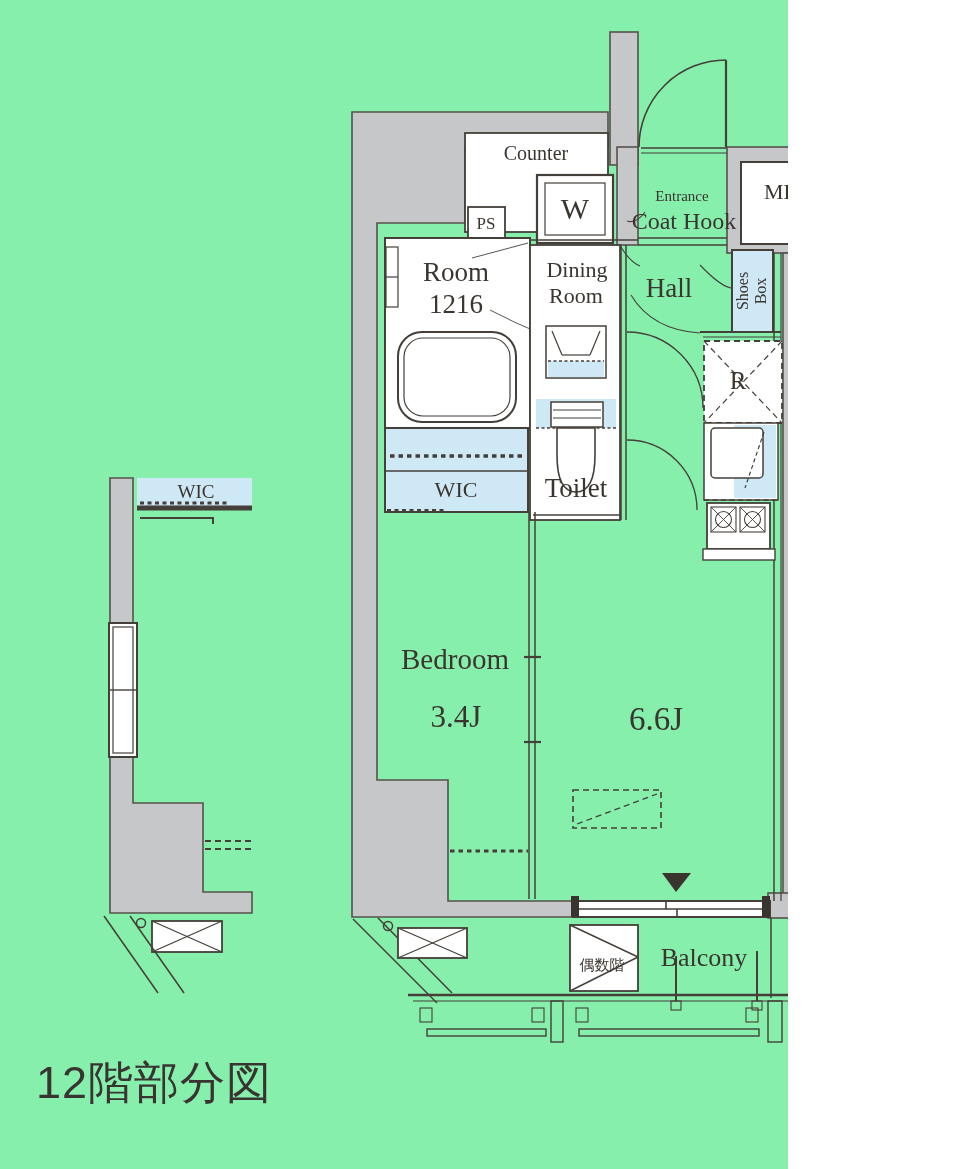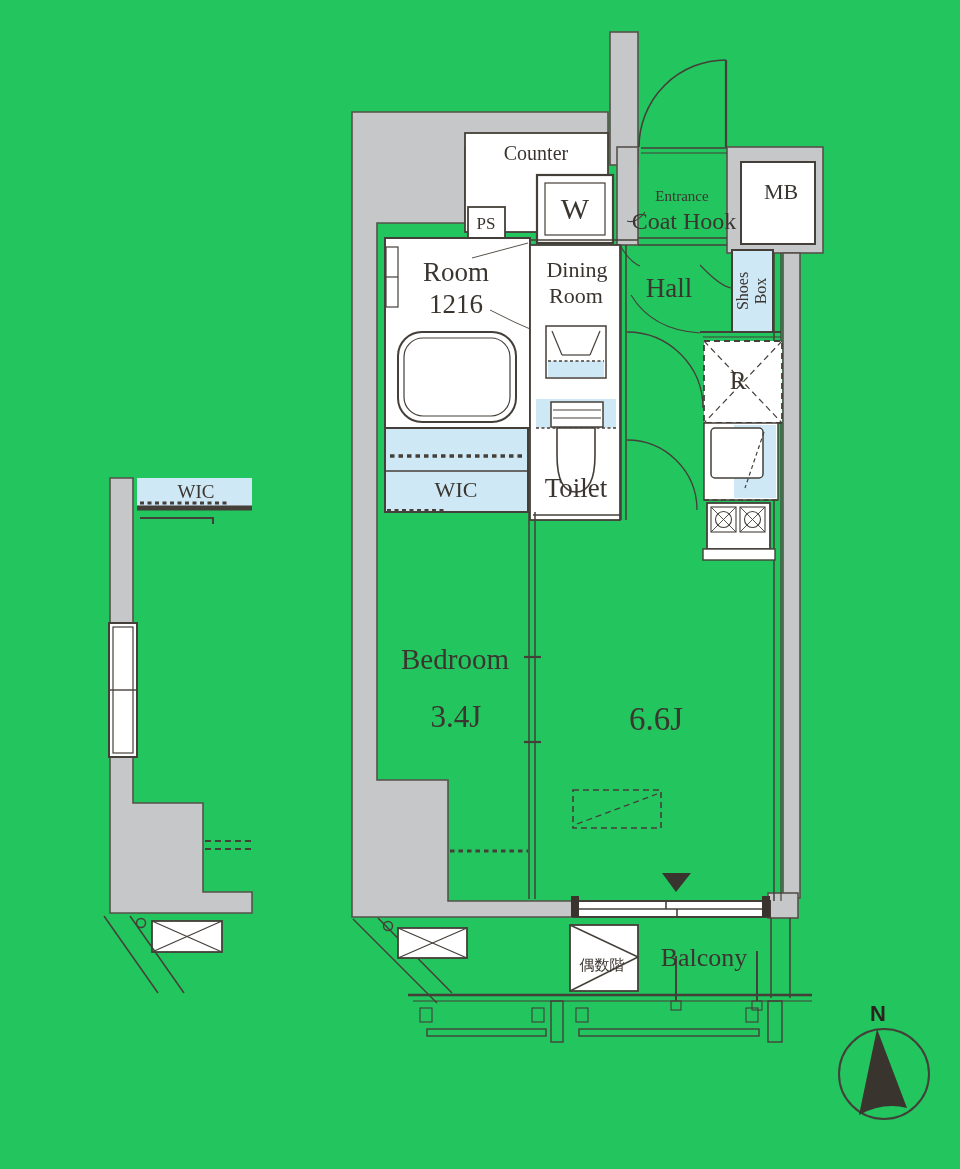--- a/index.html
+++ b/index.html
@@ -1,16 +1,16 @@
 <!DOCTYPE html>
 <html><head>
 <meta charset="utf-8">
 <style>
   html,body{margin:0;padding:0;background:#ffffff;}
-  .canvas{position:relative;width:960px;height:1169px;background:#22c55e;overflow:hidden;
+  .canvas{position:relative;width:788px;height:1169px;background:#86efac;overflow:hidden;
           font-family:"Liberation Serif",serif;}
   .canvas svg{position:absolute;left:0;top:0;}
   .lbl{position:absolute;transform:translate(-50%,-50%);color:#3b352f;
        font-family:"Liberation Serif",serif;white-space:nowrap;line-height:1.12;
        text-align:center;z-index:5;}
   .sans{font-family:"Liberation Sans",sans-serif;}
   .rot{transform:translate(-50%,-50%) rotate(-90deg);}
   .caption{transform:none;text-align:left;letter-spacing:1px;color:#393431;}
   .wall{fill:#c6c7c9;stroke:#57514b;stroke-width:1.6;}
   .rm{fill:#ffffff;stroke:#453f39;}
@@ -210,15 +210,16 @@
   <div class="lbl" style="left:576px;top:296px;font-size:22px;">Room</div>
   <div class="lbl" style="left:576px;top:488px;font-size:27px;">Toilet</div>
   <div class="lbl" style="left:456px;top:490px;font-size:22px;">WIC</div>
   <div class="lbl" style="left:455px;top:659px;font-size:29px;">Bedroom</div>
   <div class="lbl" style="left:456px;top:717px;font-size:31px;">3.4J</div>
   <div class="lbl" style="left:656px;top:719px;font-size:33px;">6.6J</div>
   <div class="lbl" style="left:738px;top:381px;font-size:25px;">R</div>
   <div class="lbl" style="left:704px;top:958px;font-size:26px;">Balcony</div>
   <div class="lbl sans" style="left:602px;top:957px;font-size:15px;color:#3a342e;margin-top:8px;">偶数階</div>
   <div class="lbl" style="left:196px;top:492px;font-size:19px;">WIC</div>
+  <div class="lbl sans caption" style="left:36px;top:1058px;font-size:45px;">12階部分図</div>
   <div class="lbl sans" style="left:878px;top:1014px;font-size:22px;font-weight:bold;color:#2a241f;">N</div>
 
 </div>
 
 </body></html>

